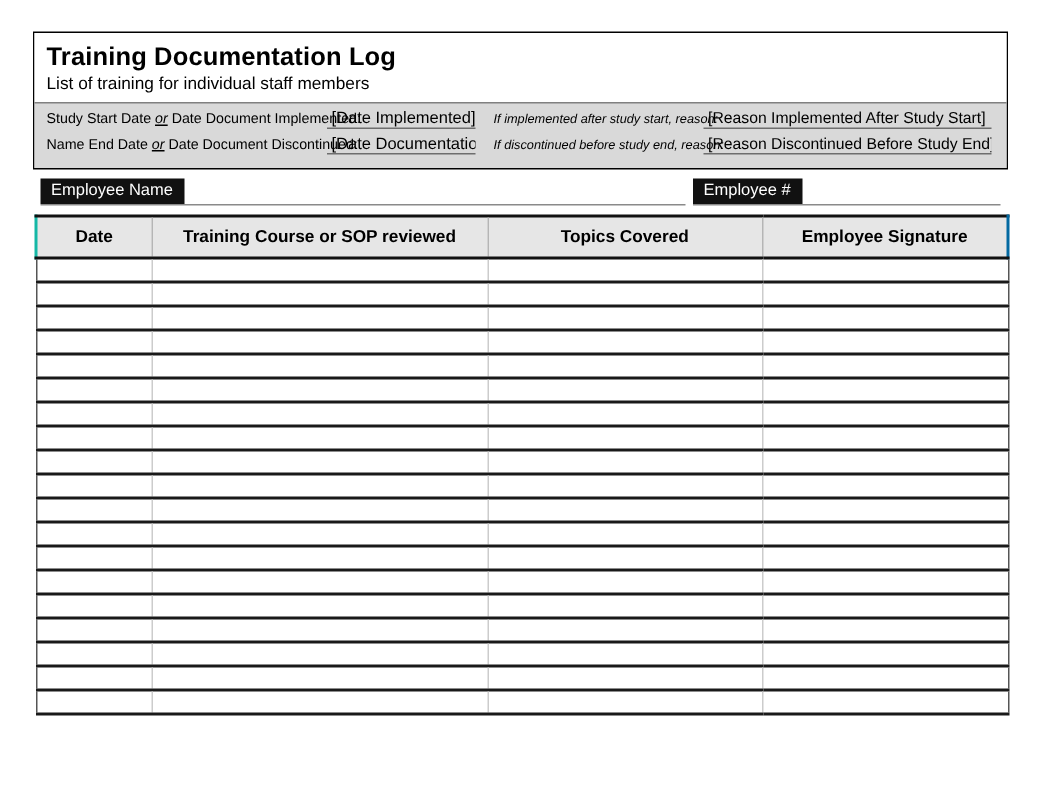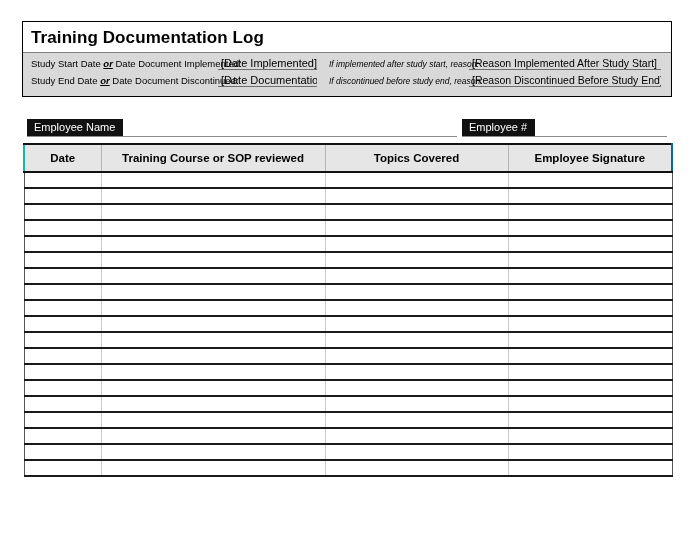--- a/index.html
+++ b/index.html
@@ -51,21 +51,21 @@
   .meta-row {
     display: flex;
     align-items: baseline;
     height: 17px;
     padding-left: 8px;
   }
   .meta-label {
     font-size: 9.5px;
     white-space: nowrap;
   }
-  .meta-label .u { text-decoration: underline; font-weight: bold; font-style: italic; }
+  .meta-label .u { text-decoration: underline; font-weight: normal; font-style: italic; }
   .lbl-date { width: 187px; }
   .fill-date {
     width: 96px;
     font-size: 11px;
     border-bottom: 1px solid #6e6e6e;
     padding-left: 3px;
     white-space: nowrap;
     overflow: hidden;
   }
   .gap-mid { width: 12px; }
@@ -156,34 +156,35 @@
   .col-topics { width: 183px; }
   .col-sign { width: 164px; }
 </style>
 </head>
 <body>
 
 <div class="header-box">
 
   <div class="title-area">
     <div class="main-title">Training Documentation Log</div>
+    <div class="sub-title">List of training for individual staff members</div>
   </div>
 
   <div class="meta-area">
 
     <div class="meta-row">
       <div class="meta-label lbl-date"><span>Study Start Date </span><span class="u">or</span><span> Date Document Implemented:</span></div>
       <div class="fill-date">[Date Implemented]</div>
       <div class="gap-mid"></div>
       <div class="lbl-reason">If implemented after study start, reason:</div>
       <div class="fill-reason">[Reason Implemented After Study Start]</div>
     </div>
 
     <div class="meta-row">
-      <div class="meta-label lbl-date"><span>Study End Date </span><span class="u">or</span><span> Date Document Discontinued:</span></div>
+      <div class="meta-label lbl-date"><span>Name End Date </span><span class="u">or</span><span> Date Document Discontinued:</span></div>
       <div class="fill-date">[Date Documentation]</div>
       <div class="gap-mid"></div>
       <div class="lbl-reason">If discontinued before study end, reason:</div>
       <div class="fill-reason">[Reason Discontinued Before Study End]</div>
     </div>
 
   </div>
 </div>
 
 <div class="employee-row">

